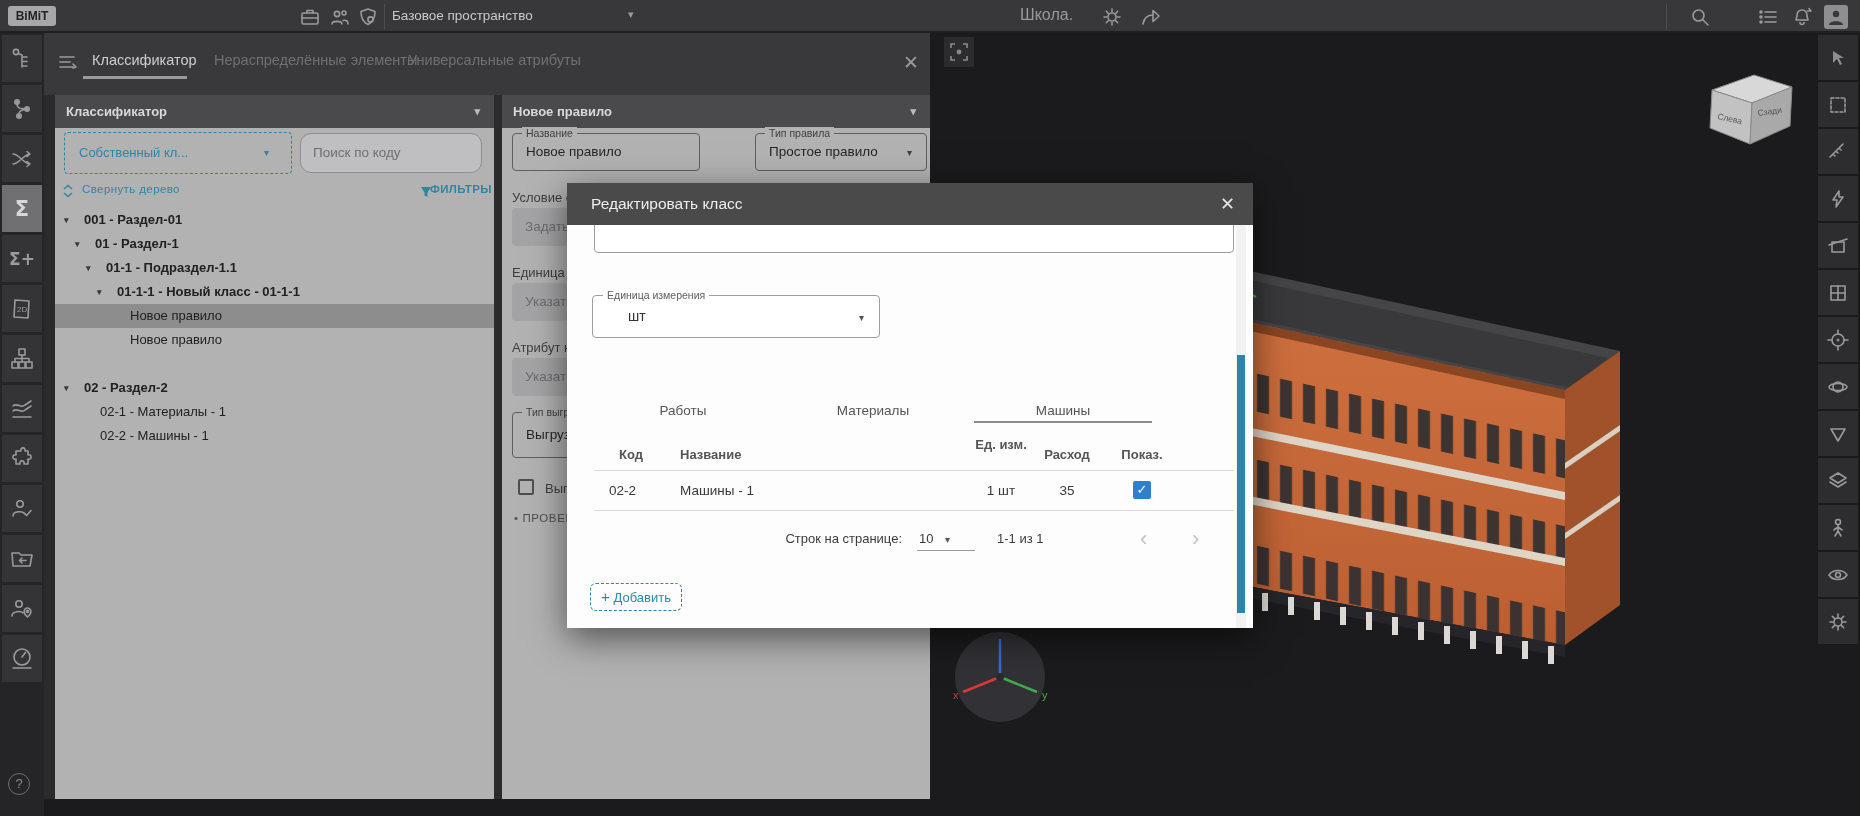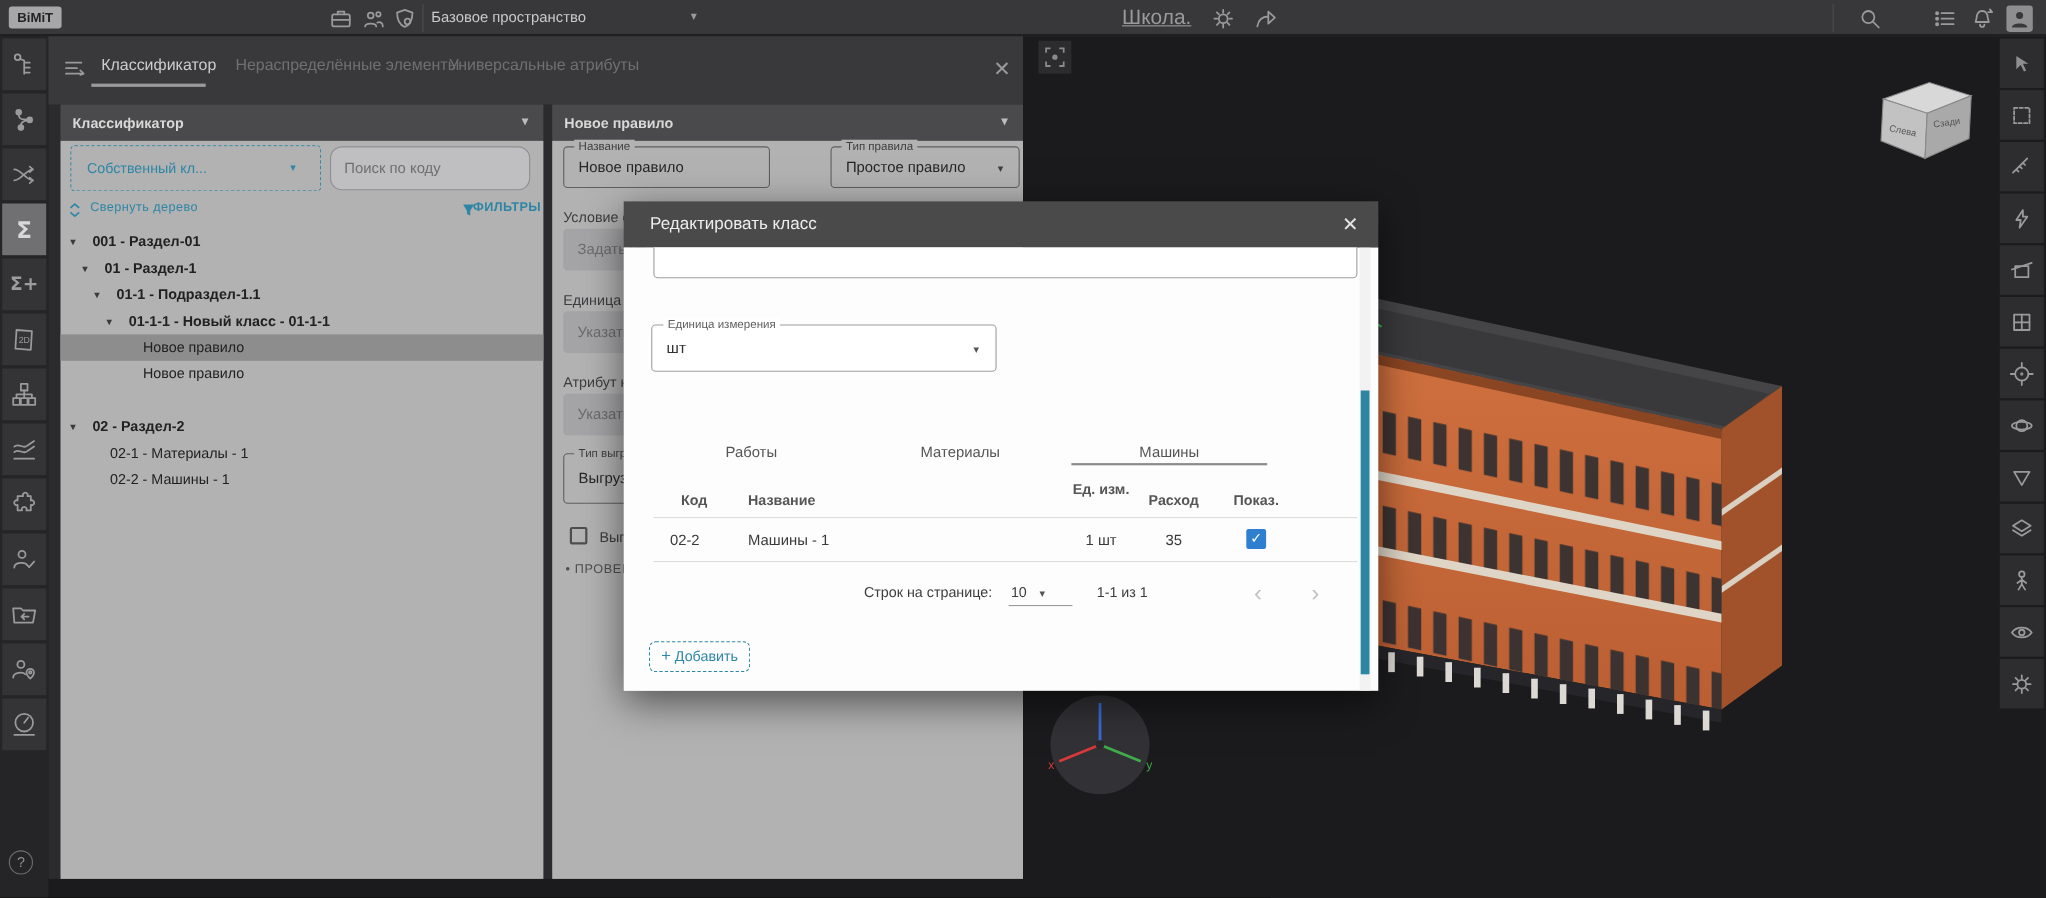--- a/index.html
+++ b/index.html
@@ -8,21 +8,21 @@
   .ab{position:absolute;}
   .ic{stroke:#9a9a9c;stroke-width:1.6;fill:none;stroke-linecap:round;stroke-linejoin:round;}
   
   .topbar{left:0;top:0;width:1860px;height:33px;background:#38383a;border-bottom:2px solid #1f1f21;}
   .logo{left:8px;top:6px;width:48px;height:20px;background:#a7a7a9;border-radius:3px;color:#232325;
         font-size:12px;font-weight:bold;text-align:center;line-height:20px;}
   .tb-ic{top:5px;width:24px;height:24px;}
   .tb-div{top:4px;width:1px;height:25px;background:#4d4d4f;}
   .ws-label{left:392px;top:8px;color:#c9c9c9;font-size:13.5px;}
   .ws-caret{left:628px;top:8px;color:#9a9a9c;font-size:11px;}
-  .proj-title{left:1020px;top:6px;color:#9a9a9c;font-size:19px;text-decoration:underline;}
+  .proj-title{left:1020px;top:6px;color:#9a9a9c;font-size:16px;}
   
   .sidebar{left:0;top:33px;width:44px;height:783px;background:#252527;}
   .side-tile{left:2px;width:40px;height:47px;background:#343436;display:flex;align-items:center;justify-content:center;}
   .side-tile.active{background:#707072;}
   .sigma{color:#9c9c9e;font-size:21px;font-weight:bold;font-family:"DejaVu Sans",sans-serif;}
   .side-tile.active .sigma{color:#d8d8da;}
   .help-btn{left:8px;top:773px;width:22px;height:22px;border:1.5px solid #6e6e70;border-radius:50%;
             color:#8e8e90;font-size:13px;text-align:center;line-height:20px;}
   
   .panel-bg{left:44px;top:33px;width:886px;height:766px;background:#2b2b2d;}
@@ -486,21 +486,21 @@
 
   <div class="ab dialog">
     <div class="dlg-head">
       <span>Редактировать класс</span>
       <span class="dlg-close">✕</span>
     </div>
     <div class="dlg-body">
 
       <div class="dfld" style="left:27px;top:-10px;width:640px;height:38px;"></div>
 
-      <div class="dfld" style="left:25px;top:70px;width:314px;height:43px;">
+      <div class="dfld" style="left:25px;top:70px;width:288px;height:43px;padding-left:22px;">
         <span class="lab">Единица измерения</span>
         <div class="val">шт</div>
         <span class="crt">▾</span>
       </div>
 
 
       <div class="dtab" style="left:21px;">Работы</div>
       <div class="dtab" style="left:211px;">Материалы</div>
       <div class="dtab" style="left:401px;">Машины</div>
       <div class="dtab-underline"></div>

